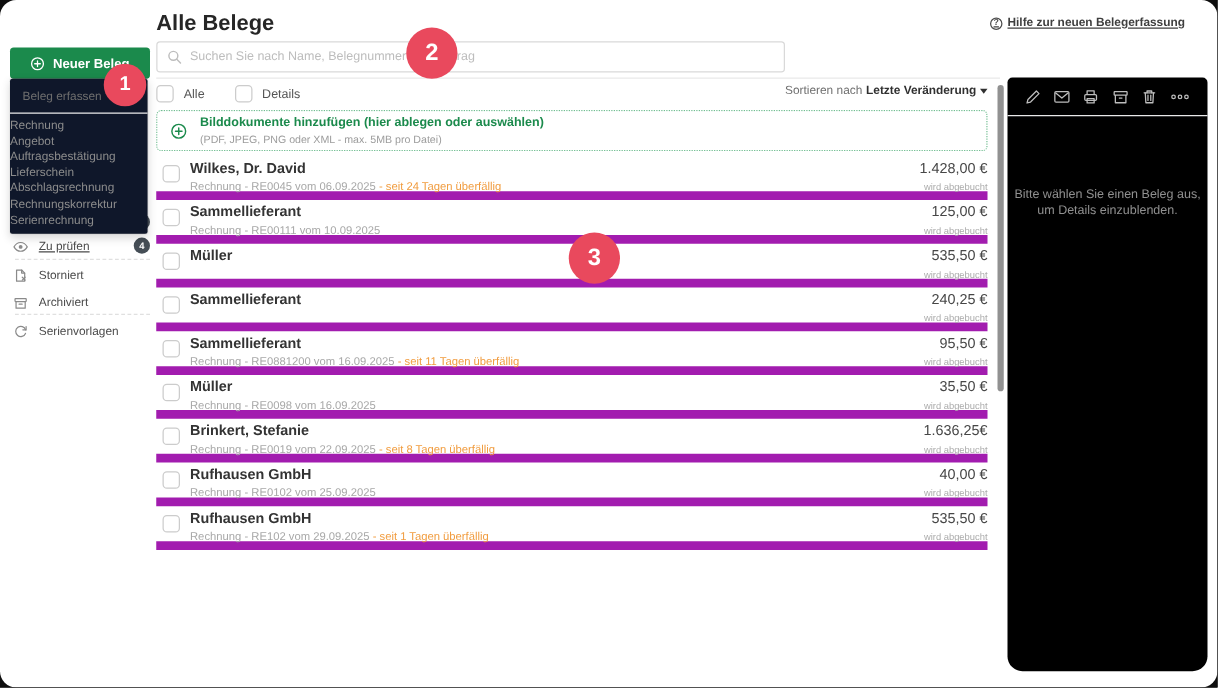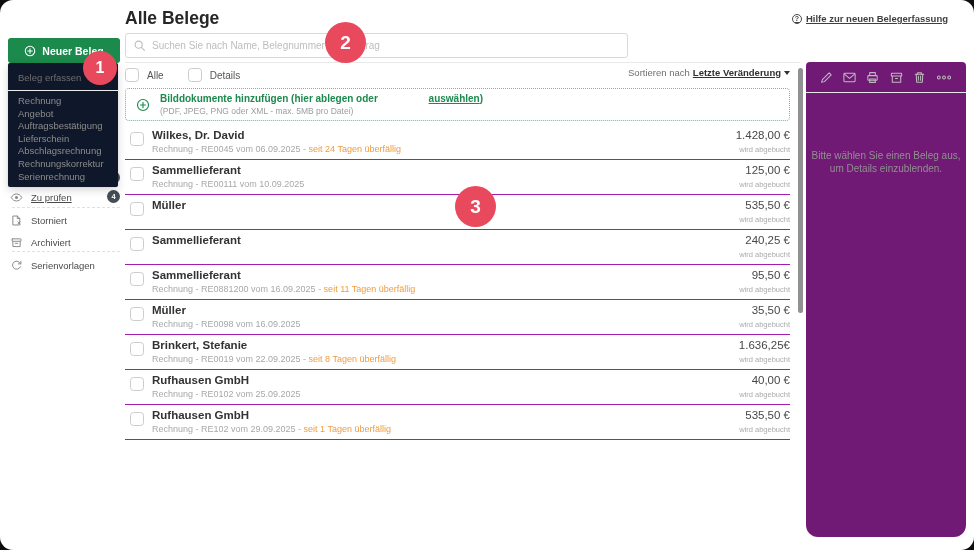--- a/index.html
+++ b/index.html
@@ -11,21 +11,21 @@
   
   .btn-new{position:absolute;left:8px;top:38px;width:112px;height:25px;background:#1b8a4c;
            border:none;border-radius:3px;color:#fff;font-weight:bold;font-size:10.5px;
            display:flex;align-items:center;justify-content:center;gap:6px;cursor:pointer;
            font-family:inherit;}
   .dropdown{position:absolute;left:8px;top:63px;width:110px;background:#0f172a;z-index:10;
             box-shadow:0 3px 8px rgba(0,0,0,.16),0 0 1px rgba(0,0,0,.2);border-radius:2px;
             padding:3px 0 4px 0;}
   .dd-primary{font-size:9.5px;color:#6e6e6e;padding:6px 10px 5px 10px;cursor:pointer;}
   .dd-sep{border-top:1px solid #ececec;margin:2px 0 4px 0;}
-  .dd-item{font-size:9.5px;color:#8c8c8c;line-height:12.6px;padding:0 10px;cursor:pointer;}
+  .dd-item{font-size:9.5px;color:#8c8c8c;line-height:12.6px;padding:0 0;cursor:pointer;}
   .side-item{position:absolute;left:10px;width:112px;height:16px;display:flex;align-items:center;
              gap:8px;font-size:9.5px;color:#4a4a4a;cursor:pointer;z-index:1;}
   .side-item svg{flex:0 0 auto;}
   .side-badge{position:absolute;right:2px;top:1px;min-width:13px;height:13px;border-radius:7px;
               background:#454e56;color:#fff;font-size:7.5px;font-weight:bold;display:flex;
               align-items:center;justify-content:center;padding:0 2px;}
   .side-sep{position:absolute;left:12px;width:108px;border-top:1px dashed #e0e0e0;}
 
   
   .page-title{position:absolute;left:125px;top:8px;font-size:17.5px;font-weight:bold;color:#262626;}
@@ -45,47 +45,47 @@
   .search-wrap input::placeholder{color:#bdbdbd;}
   .search-icon{position:absolute;left:8px;top:6px;}
   .hdr-divider{position:absolute;left:125px;top:62px;width:675px;border-top:1px solid #e9e9e9;}
   .filter-row{position:absolute;left:125px;top:66px;width:665px;height:18px;display:flex;
               align-items:center;gap:8px;}
   .cb{width:14px;height:14px;border:1.6px solid #cccccc;border-radius:3.5px;background:#fff;
       cursor:pointer;flex:0 0 auto;}
   .cb-label{font-size:10px;color:#555;margin-right:16px;}
   .sort{position:absolute;right:0;top:1px;font-size:9.5px;color:#6f6f6f;cursor:pointer;
         display:flex;align-items:center;gap:3px;}
-  .sort b{color:#303030;text-decoration:underline;}
+  .sort b{color:#303030;}
   .caret{width:0;height:0;border-left:3.5px solid transparent;border-right:3.5px solid transparent;
          border-top:4px solid #303030;margin-top:1px;}
 
   
   .dropzone{position:absolute;left:125px;top:88px;width:665px;height:33px;border:1.5px dotted #6fbd90;
             border-radius:4px;display:flex;align-items:center;padding:0 10px;gap:10px;cursor:pointer;
             background:#fff;}
   .dz-text{line-height:12px;}
   .dz-title{font-size:10px;font-weight:bold;color:#1b8a4c;}
-  .dz-title .dz-link{text-decoration:underline;margin-left:48px;}
+  .dz-title .dz-link{}
   .dz-sub{font-size:8.5px;color:#9c9c9c;}
 
   
   .rows{position:absolute;left:125px;top:125px;width:665px;}
-  .row{position:relative;height:35px;border-bottom:1px solid #a21caf;cursor:pointer;}
+  .row{position:relative;height:35px;border-bottom:7px solid #a21caf;cursor:pointer;}
   .row .cb{position:absolute;left:5px;top:7px;}
   .row-name{position:absolute;left:27px;top:4px;font-size:11.5px;font-weight:bold;color:#333;}
   .row-meta{position:absolute;left:27px;top:19px;font-size:9px;color:#a8a8a8;white-space:pre;}
   .overdue{color:#f19c3f;}
   .row-amount{position:absolute;right:0;top:4px;font-size:11.5px;color:#474747;}
   .row-note{position:absolute;right:0;top:20px;font-size:7.5px;color:#ababab;}
 
   
   .scroll-thumb{position:absolute;left:798px;top:68px;width:5px;height:245px;background:#919191;
                 border-radius:3px;cursor:pointer;}
-  .panel{position:absolute;left:806px;top:62px;width:160px;height:475px;background:#701a75;
+  .panel{position:absolute;left:806px;top:62px;width:160px;height:475px;background:#000000;
          border-radius:4px 4px 12px 12px;}
   .panel-toolbar{display:flex;align-items:center;justify-content:space-between;
                  padding:8px 13px 7px 13px;border-bottom:1px solid #e8e8e9;}
   .panel-toolbar svg{cursor:pointer;}
   .panel-message{margin:56px auto 0 auto;width:150px;text-align:center;font-size:10px;
                  color:#909090;line-height:13px;}
 
   
   .annot{position:absolute;border-radius:50%;background:#e9495d;color:#fff;font-weight:bold;
          display:flex;align-items:center;justify-content:center;z-index:50;}

